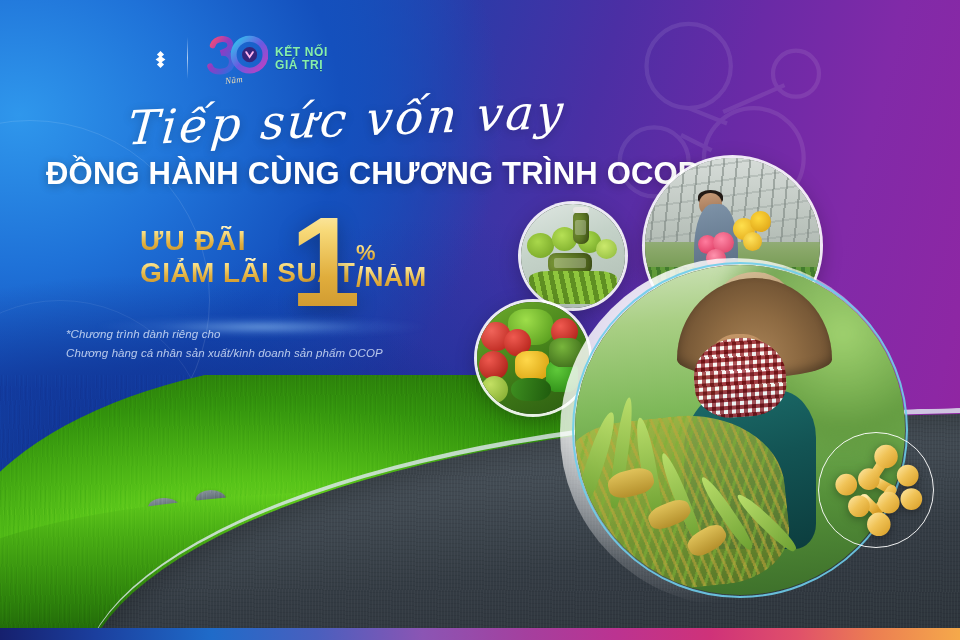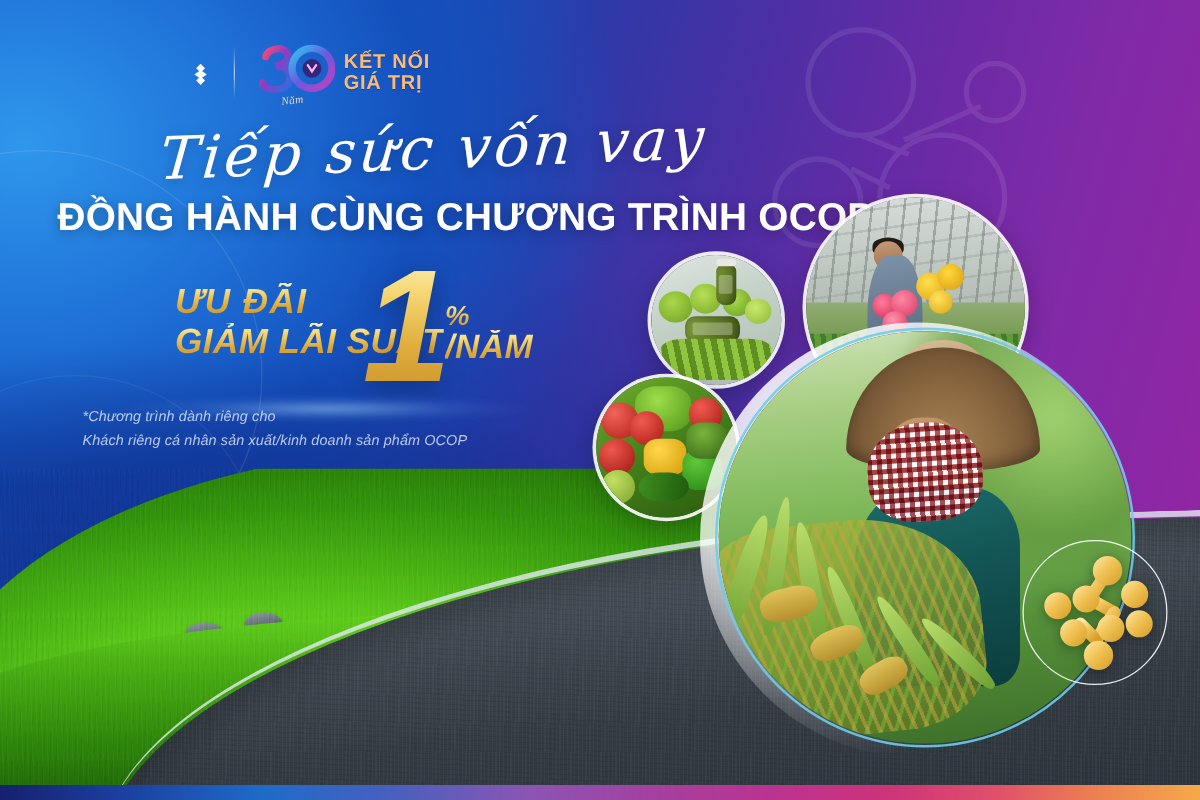--- a/index.html
+++ b/index.html
@@ -88,21 +88,21 @@
     font-size:9px; font-style:italic; color:#e7d9b4;
     font-family:"Liberation Serif", serif;
     transform:rotate(-7deg);
     letter-spacing:.3px;
   }
   .anniv-tag{
     display:flex; flex-direction:column; gap:1px;
     line-height:1;
   }
   .anniv-tag span{
-    font-size:16px; font-weight:700; color:#fdba74;
+    font-size:12px; font-weight:700; color:#86efac;
     letter-spacing:.6px;
     text-shadow:0 1px 0 rgba(0,0,0,.25);
   }
 
   
   .script-head{
     position:absolute; left:128px; top:92px;
     font-family:"DejaVu Serif", serif;
     font-style:italic; font-weight:400;
     font-size:47px; color:#ffffff;
@@ -124,21 +124,21 @@
     width:350px; height:112px;
   }
   .offer-txt{
     position:absolute; left:22px; top:14px;
     display:flex; flex-direction:column; gap:3px;
     text-align:left;
   }
   .gold{
     background:linear-gradient(180deg,#fff4c8 0%,#f7d978 26%,#e0ad3c 62%,#c8902a 100%);
     -webkit-background-clip:text; background-clip:text;
-    color:transparent;font-style:italic; -webkit-text-fill-color:transparent;
+    color:transparent; -webkit-text-fill-color:transparent;
   }
   .offer-l1{
     font-size:28px; font-weight:700; letter-spacing:1.2px;
     line-height:1.05;
   }
   .offer-l2{
     font-size:28px; font-weight:700; letter-spacing:.4px;
     line-height:1.05;
   }
   .offer-num{
@@ -489,21 +489,21 @@
     <span class="offer-num gold">1</span>
     <div class="offer-unit">
       <span class="offer-pct gold">%</span>
       <span class="offer-year gold">/NĂM</span>
     </div>
   </div>
   <div class="offer-glow"></div>
 
   <div class="fineprint">
     <span class="fp1">*Chương trình dành riêng cho</span>
-    <span class="fp2">Khách riêng cá nhân sản xuất/kinh doanh sản phẩm OCOP</span>
+    <span class="fp2">Chương hàng cá nhân sản xuất/kinh doanh sản phẩm OCOP</span>
   </div>
 
   <div class="land">
     <div class="hill-back">
         <div class="grass-tex"></div>
       </div>
     <div class="hill-right">
         <div class="grass-tex"></div>
       </div>
 

